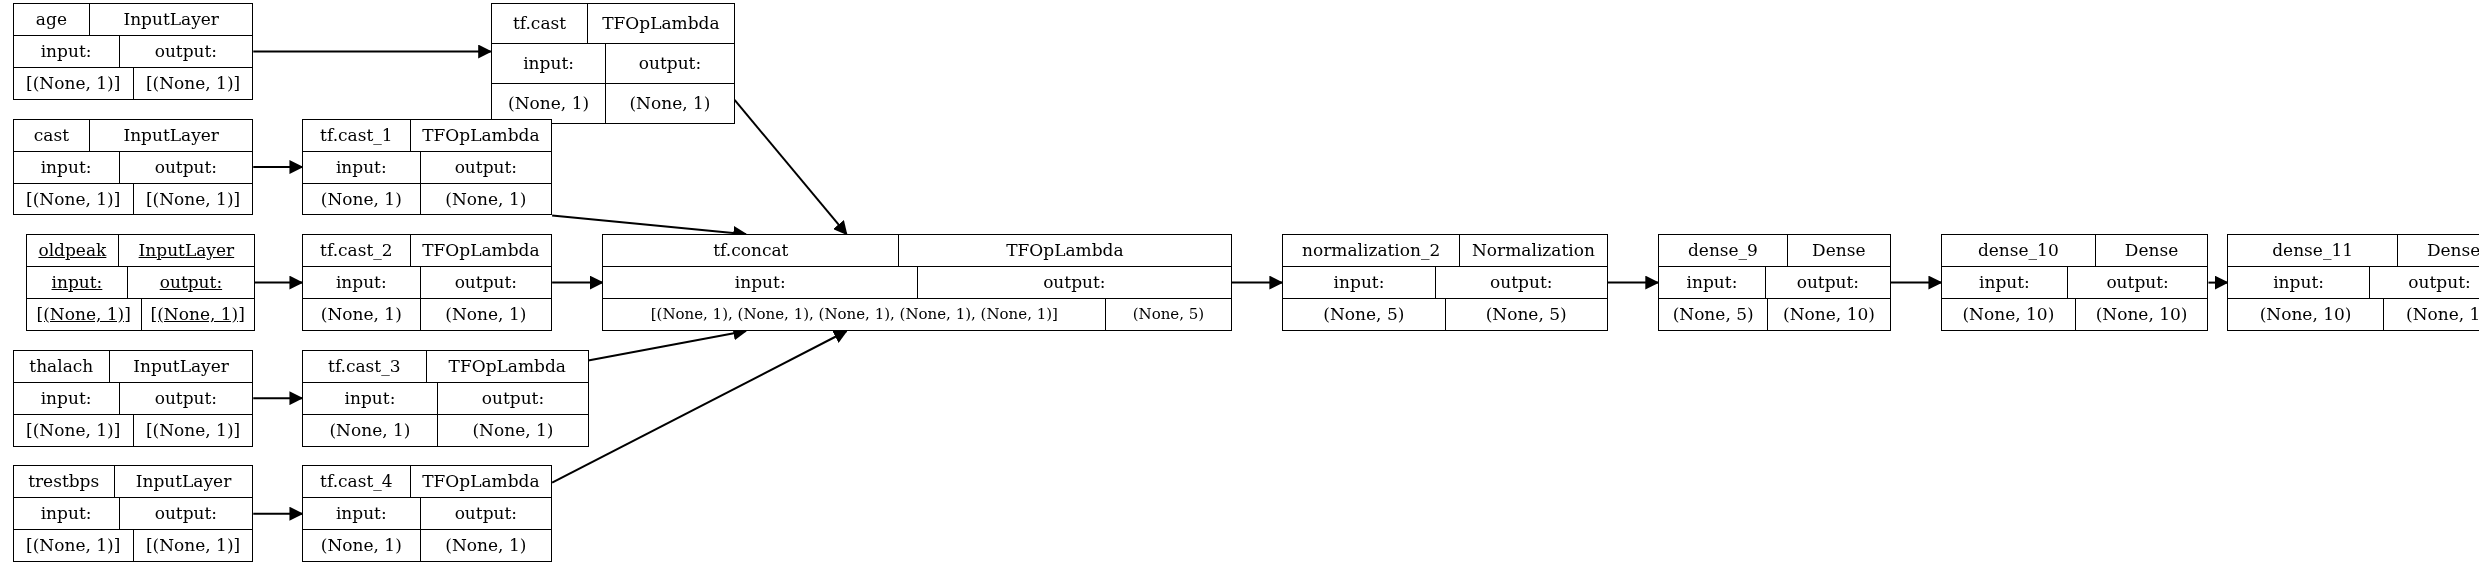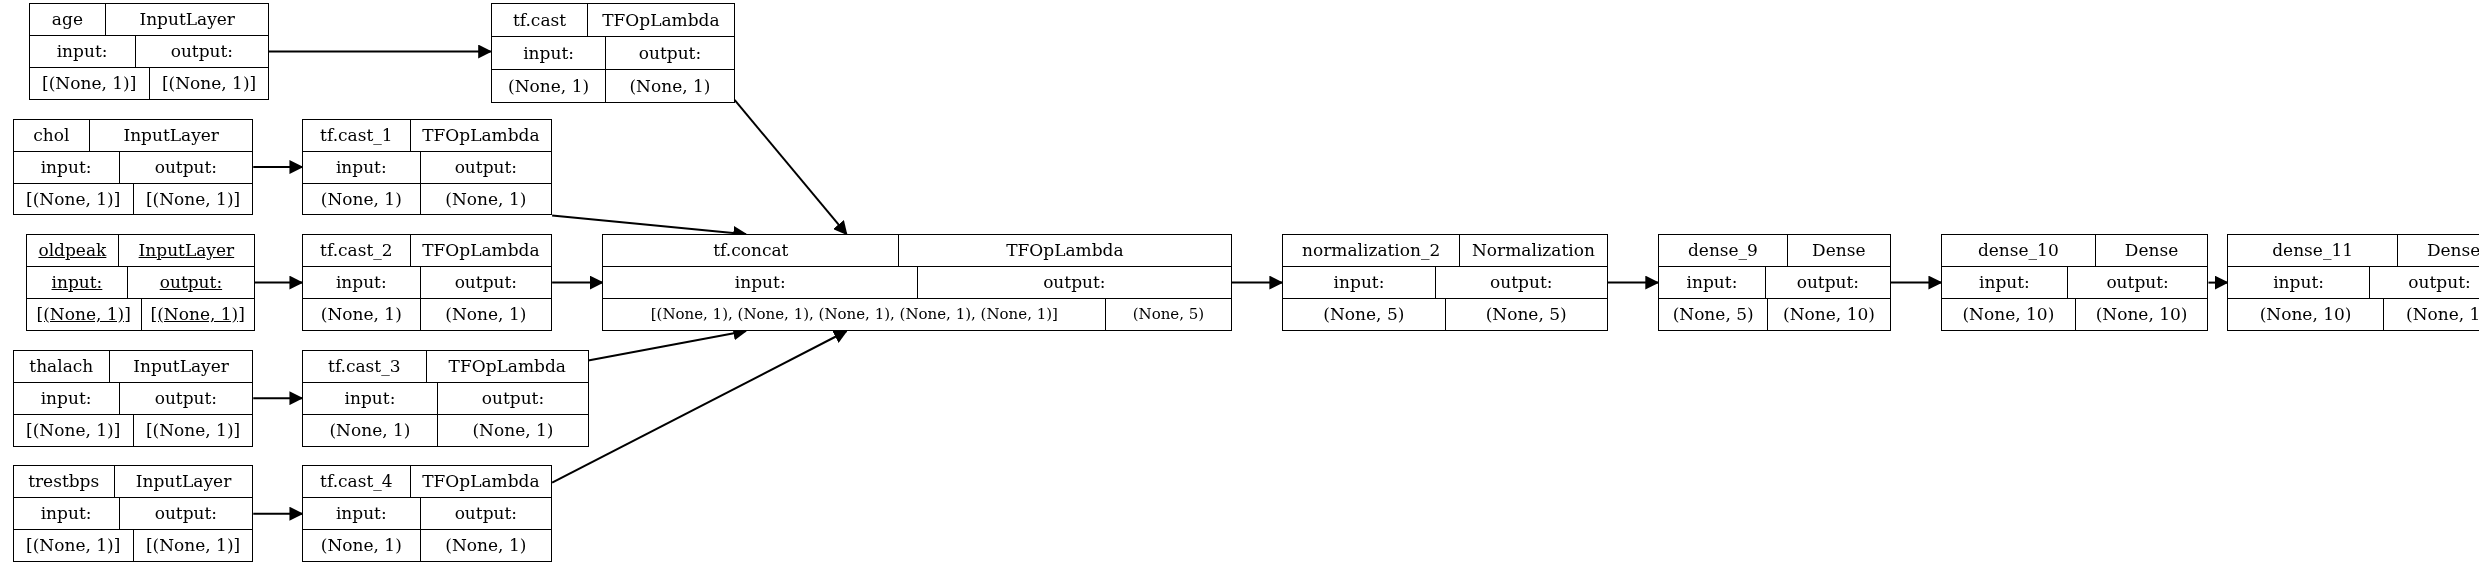--- a/index.html
+++ b/index.html
@@ -82,51 +82,51 @@
         <line x1="552.1123096446701" y1="282.5967302452316" x2="602.4473350253808" y2="282.5967302452316" marker-end="url(#arrow)"></line>
         <line x1="552.1123096446701" y1="367.1571662125341" x2="745.9021573604061" y2="330.99727520435965" marker-end="url(#arrow)"></line>
         <line x1="552.1123096446701" y1="482.6939509536785" x2="846.5722081218274" y2="330.99727520435965" marker-end="url(#arrow)"></line>
         <line x1="1231.635152284264" y1="282.5967302452316" x2="1281.9701776649747" y2="282.5967302452316" marker-end="url(#arrow)"></line>
         <line x1="1607.5748730964467" y1="282.5967302452316" x2="1657.9098984771574" y2="282.5967302452316" marker-end="url(#arrow)"></line>
         <line x1="1890.7093908629442" y1="282.5967302452316" x2="1941.044416243655" y2="282.5967302452316" marker-end="url(#arrow)"></line>
         <line x1="2208.4492385786803" y1="282.5967302452316" x2="2227.324873096447" y2="282.5967302452316" marker-end="url(#arrow)"></line>
       </g>
   </svg>
   <div id="nodes">
-      <div class="node" style="left: 12.5838px; top: 3.12262px; width: 240.664px; height: 96.8011px; margin-left: 16px;">
+      <div class="node" style="left: 12.5838px; top: 3.12262px; width: 240.664px; height: 96.8011px;">
         <div class="row">
           <div class="cell" style="flex: 0 0 31.7%;">age</div>
           <div class="cell" style="flex: 0 0 68.3%;">InputLayer</div>
         </div>
         <div class="row">
           <div class="cell" style="flex: 0 0 44%;">input:</div>
           <div class="cell" style="flex: 0 0 56%;">output:</div>
         </div>
         <div class="row">
           <div class="cell" style="flex: 0 0 50%;">[(None, 1)]</div>
           <div class="cell" style="flex: 0 0 50%;">[(None, 1)]</div>
         </div>
       </div>
-      <div class="node" style="left: 490.766px; top: 3.12262px; width: 243.81px; height: 100px;">
+      <div class="node" style="left: 490.766px; top: 3.12262px; width: 243.81px; height: 121px;">
         <div class="row">
           <div class="cell" style="flex: 0 0 39.5%;">tf.cast</div>
           <div class="cell" style="flex: 0 0 60.5%;">TFOpLambda</div>
         </div>
         <div class="row">
           <div class="cell" style="flex: 0 0 47%;">input:</div>
           <div class="cell" style="flex: 0 0 53%;">output:</div>
         </div>
         <div class="row">
           <div class="cell" style="flex: 0 0 47%;">(None, 1)</div>
           <div class="cell" style="flex: 0 0 53%;">(None, 1)</div>
         </div>
       </div>
       <div class="node" style="left: 12.5838px; top: 118.659px; width: 240.664px; height: 96.8011px;">
         <div class="row">
-          <div class="cell" style="flex: 0 0 31.7%;">chol</div>
+          <div class="cell" style="flex: 0 0 31.7%;">cast</div>
           <div class="cell" style="flex: 0 0 68.3%;">InputLayer</div>
         </div>
         <div class="row">
           <div class="cell" style="flex: 0 0 44%;">input:</div>
           <div class="cell" style="flex: 0 0 56%;">output:</div>
         </div>
         <div class="row">
           <div class="cell" style="flex: 0 0 50%;">[(None, 1)]</div>
           <div class="cell" style="flex: 0 0 50%;">[(None, 1)]</div>
         </div>

